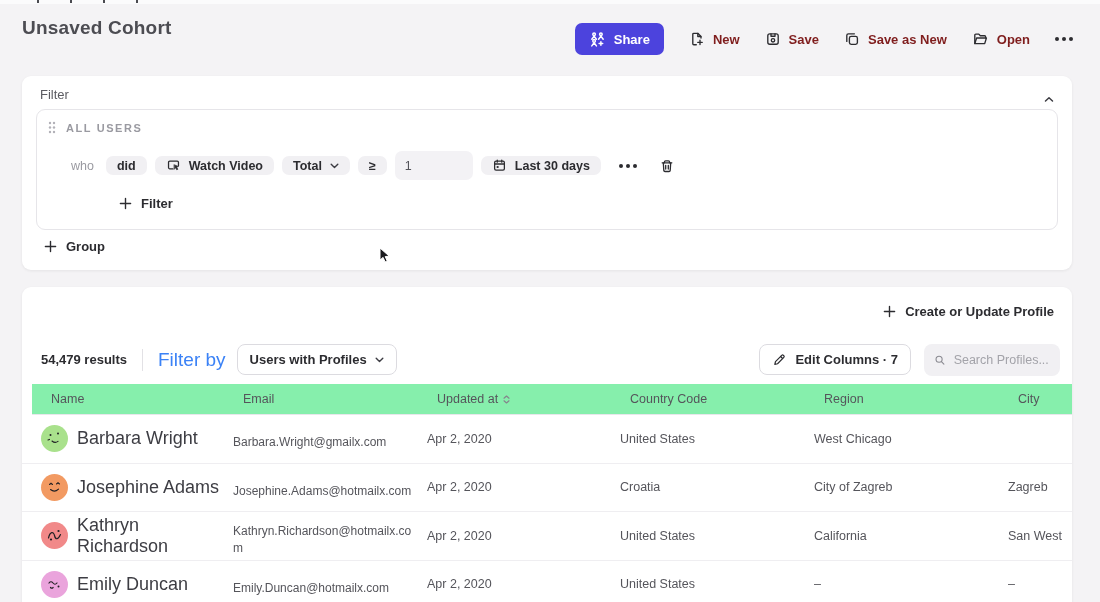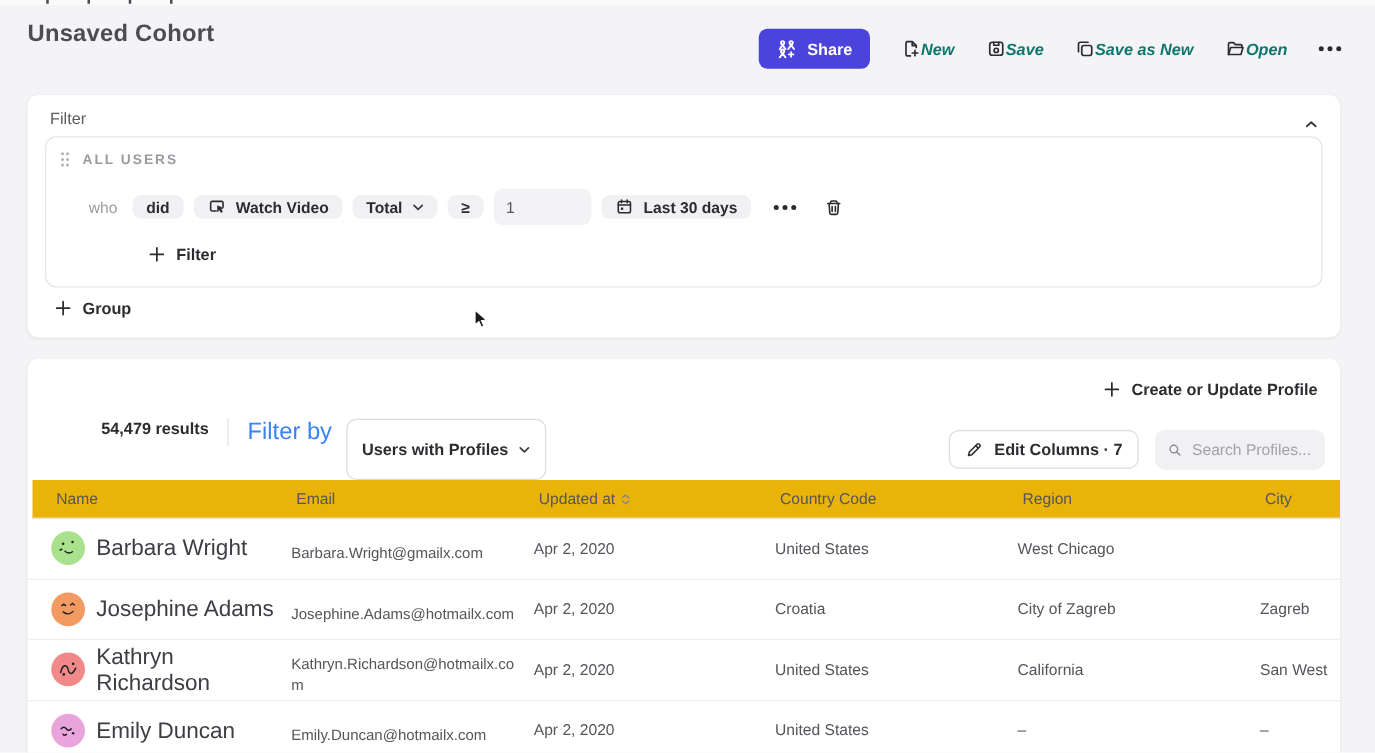--- a/index.html
+++ b/index.html
@@ -24,23 +24,23 @@
     position:absolute; top:23px; right:27px;
     display:flex; align-items:center; gap:25px;
   }
   .btn-share {
     display:flex; align-items:center; gap:8px;
     background:var(--accent,#4c43dd); color:#fff;
     border:none; border-radius:7px; padding:8px 14px;
     font-family:inherit; font-size:13px; font-weight:700; cursor:pointer;
   }
   .btn-plain {
-    display:flex; align-items:center; gap:0;
+    display:flex; align-items:center; gap:8px;
     background:none; border:none; font-family:inherit;
-    font-size:13px; font-weight:700; color:#0f766e; cursor:pointer;font-style:italic;
+    font-size:13px; font-weight:700; color:#7f1d1d; cursor:pointer;
   }
   .dots { display:flex; gap:3px; }
   .dots i { width:4px; height:4px; border-radius:50%; background:#2c2c30; }
 
   
   .panel {
     position:absolute; left:22px; width:1050px; background:#fff;
     border-radius:9px; box-shadow:0 1px 3px rgba(25,25,35,.07);
   }
   .filter-panel { top:76px; height:194px; }
@@ -74,21 +74,21 @@
   .add-link {
     display:flex; align-items:center; gap:9px;
     background:none; border:none; font-family:inherit;
     font-size:13px; font-weight:700; color:#2c2c30; cursor:pointer;
   }
   .add-filter { position:absolute; top:86px; left:82px; }
   .add-group  { position:absolute; top:163px; left:22px; }
 
   
   .create-row { position:absolute; top:0; left:0; right:0; height:48px; display:flex; align-items:center; justify-content:flex-end; padding-right:18px; }
-  .toolbar { position:absolute; top:48px; left:0; right:0; height:49px; display:flex; padding:0 12px 0 19px;margin-left:40px; }
+  .toolbar { position:absolute; top:48px; left:0; right:0; height:49px; display:flex; align-items:center; padding:0 12px 0 19px; }
   .results { font-size:13px; font-weight:700; color:#2c2c30; }
   .vdivider { width:1px; height:22px; background:#e2e1e5; margin:0 15px; }
   .filter-by { font-size:19px; color:#3b82f6; margin-right:11px; }
   .btn-outline {
     display:flex; align-items:center; gap:8px;
     background:#fff; border:1px solid #dcdbe0; border-radius:8px;
     padding:7px 12px; font-family:inherit; font-size:13px; font-weight:700; color:#2c2c30; cursor:pointer;
   }
   .toolbar-right { margin-left:auto; display:flex; align-items:center; gap:13px; }
   .search-box {
@@ -100,22 +100,22 @@
     font-family:inherit; font-size:12.5px; color:#55555b;
   }
   .search-box input::placeholder { color:#a3a3a9; }
 
   .grid-cols {
     display:grid;
     grid-template-columns:192px 194px 193px 194px 194px 1fr;
     padding-left:19px; align-items:center;
   }
   .thead {
-    position:absolute; top:97px; left:4px; right:0; height:31px;
-    background:#eab308; border-bottom:1px solid #e8e7eb;
+    position:absolute; top:97px; left:10px; right:0; height:31px;
+    background:#86efac; border-bottom:1px solid #e8e7eb;
     font-size:12.5px; color:#55555b;
   }
   .th { display:flex; align-items:center; gap:5px; cursor:pointer; }
   .tbody { position:absolute; top:128px; left:0; right:0; }
   .trow { min-height:48.5px; border-bottom:1px solid #efeef1; font-size:12.5px; color:#55555b; }
   .cell-name { display:flex; align-items:center; gap:9px; font-size:18px; color:#3d3d43; }
   .avatar { width:27px; height:27px; border-radius:50%; flex:0 0 27px; display:flex; align-items:center; justify-content:center; }
   .cell-email { font-size:12px; max-width:186px; word-break:break-all; line-height:1.4;margin-top:8px; }
   .cell-city { white-space:nowrap; overflow:hidden; }
 

